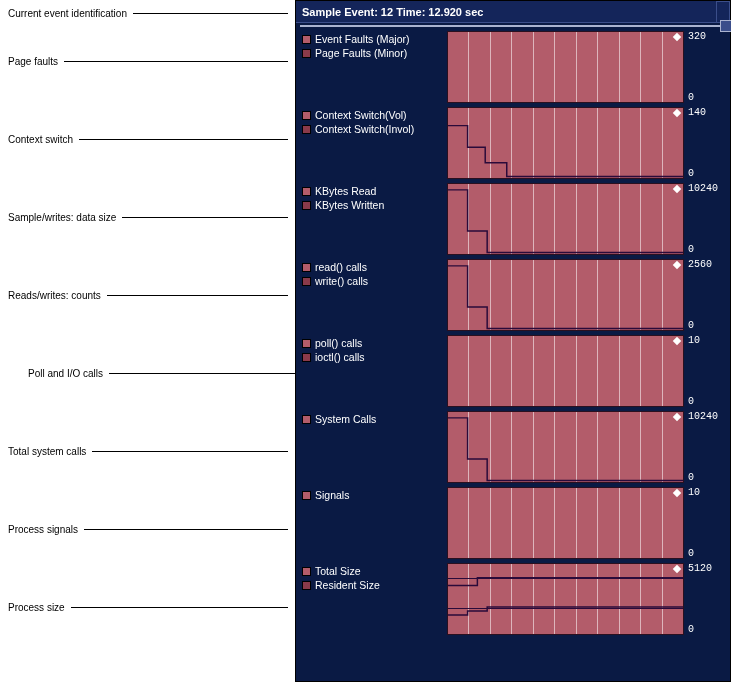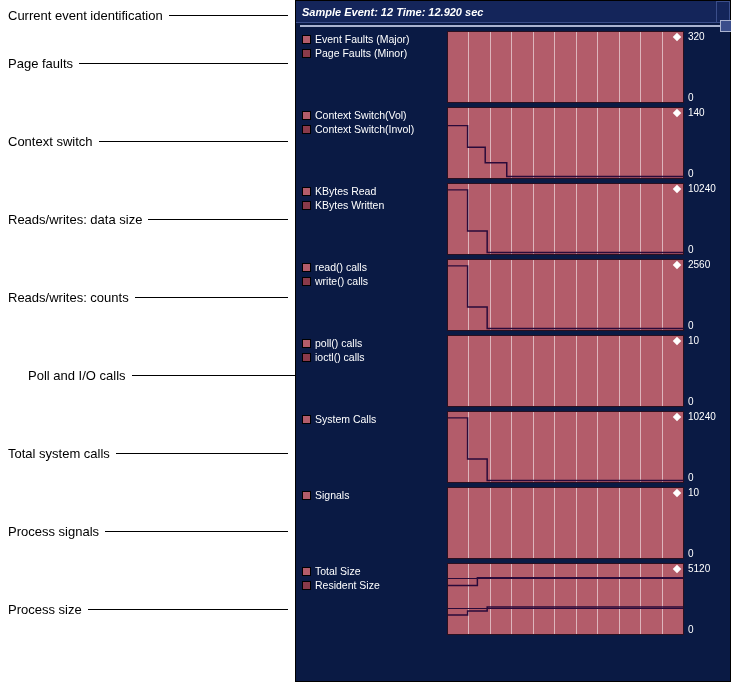--- a/index.html
+++ b/index.html
@@ -20,21 +20,21 @@
     width: 295px;
     flex-shrink: 0;
     position: relative;
     background: #fff;
   }
   .anno {
     position: absolute;
     left: 8px;
     display: flex;
     align-items: flex-start;
-    font-size: 13px;
+    font-size: 10px;
     color: #000;
     white-space: nowrap;
   }
   .anno-line {
     border-top: 1px solid #000;
     flex-grow: 1;
     margin-left: 6px;
   }
   .anno-row {
     width: 280px;
@@ -53,21 +53,20 @@
   .header {
     height: 22px;
     background: #14255a;
     border-bottom: 1px solid #3b4e8a;
     display: flex;
     align-items: center;
     padding: 0 6px;
     color: #fff;
     font-size: 11px;
     font-weight: bold;
-    font-style: italic;
   }
   .header-sep {
     border-top: 2px solid #aab3d0;
     margin: 2px 4px 0 4px;
     position: relative;
   }
   .header-handle {
     position: absolute;
     right: -6px;
     top: -7px;
@@ -119,20 +118,21 @@
     background: #b35c6a;
     flex-shrink: 0;
   }
   .legend-item:nth-child(2) .legend-box {
     background: #8a3a4a;
   }
 
   .plot-col {
     flex-grow: 1;
     display: flex;
+    font-family: Liberation Mono, monospace;
   }
   .plot {
     flex-grow: 1;
     height: 72px;
     background: #b35c6a;
     border: 1px solid #2a1020;
     position: relative;
     overflow: hidden;
   }
   .plot-grid {
@@ -194,21 +194,21 @@
         </div>
       </div>
       <div class="anno" style="top: 134px;">
         <div class="anno-row">
           <span>Context switch</span>
           <div class="anno-line"></div>
         </div>
       </div>
       <div class="anno" style="top: 212px;">
         <div class="anno-row">
-          <span>Reads/writes: data size</span>
+          <span>Sample/writes: data size</span>
           <div class="anno-line"></div>
         </div>
       </div>
       <div class="anno" style="top: 290px;">
         <div class="anno-row">
           <span>Reads/writes: counts</span>
           <div class="anno-line"></div>
         </div>
       </div>
       <div class="anno" style="top: 368px; margin-left: 20px;">

